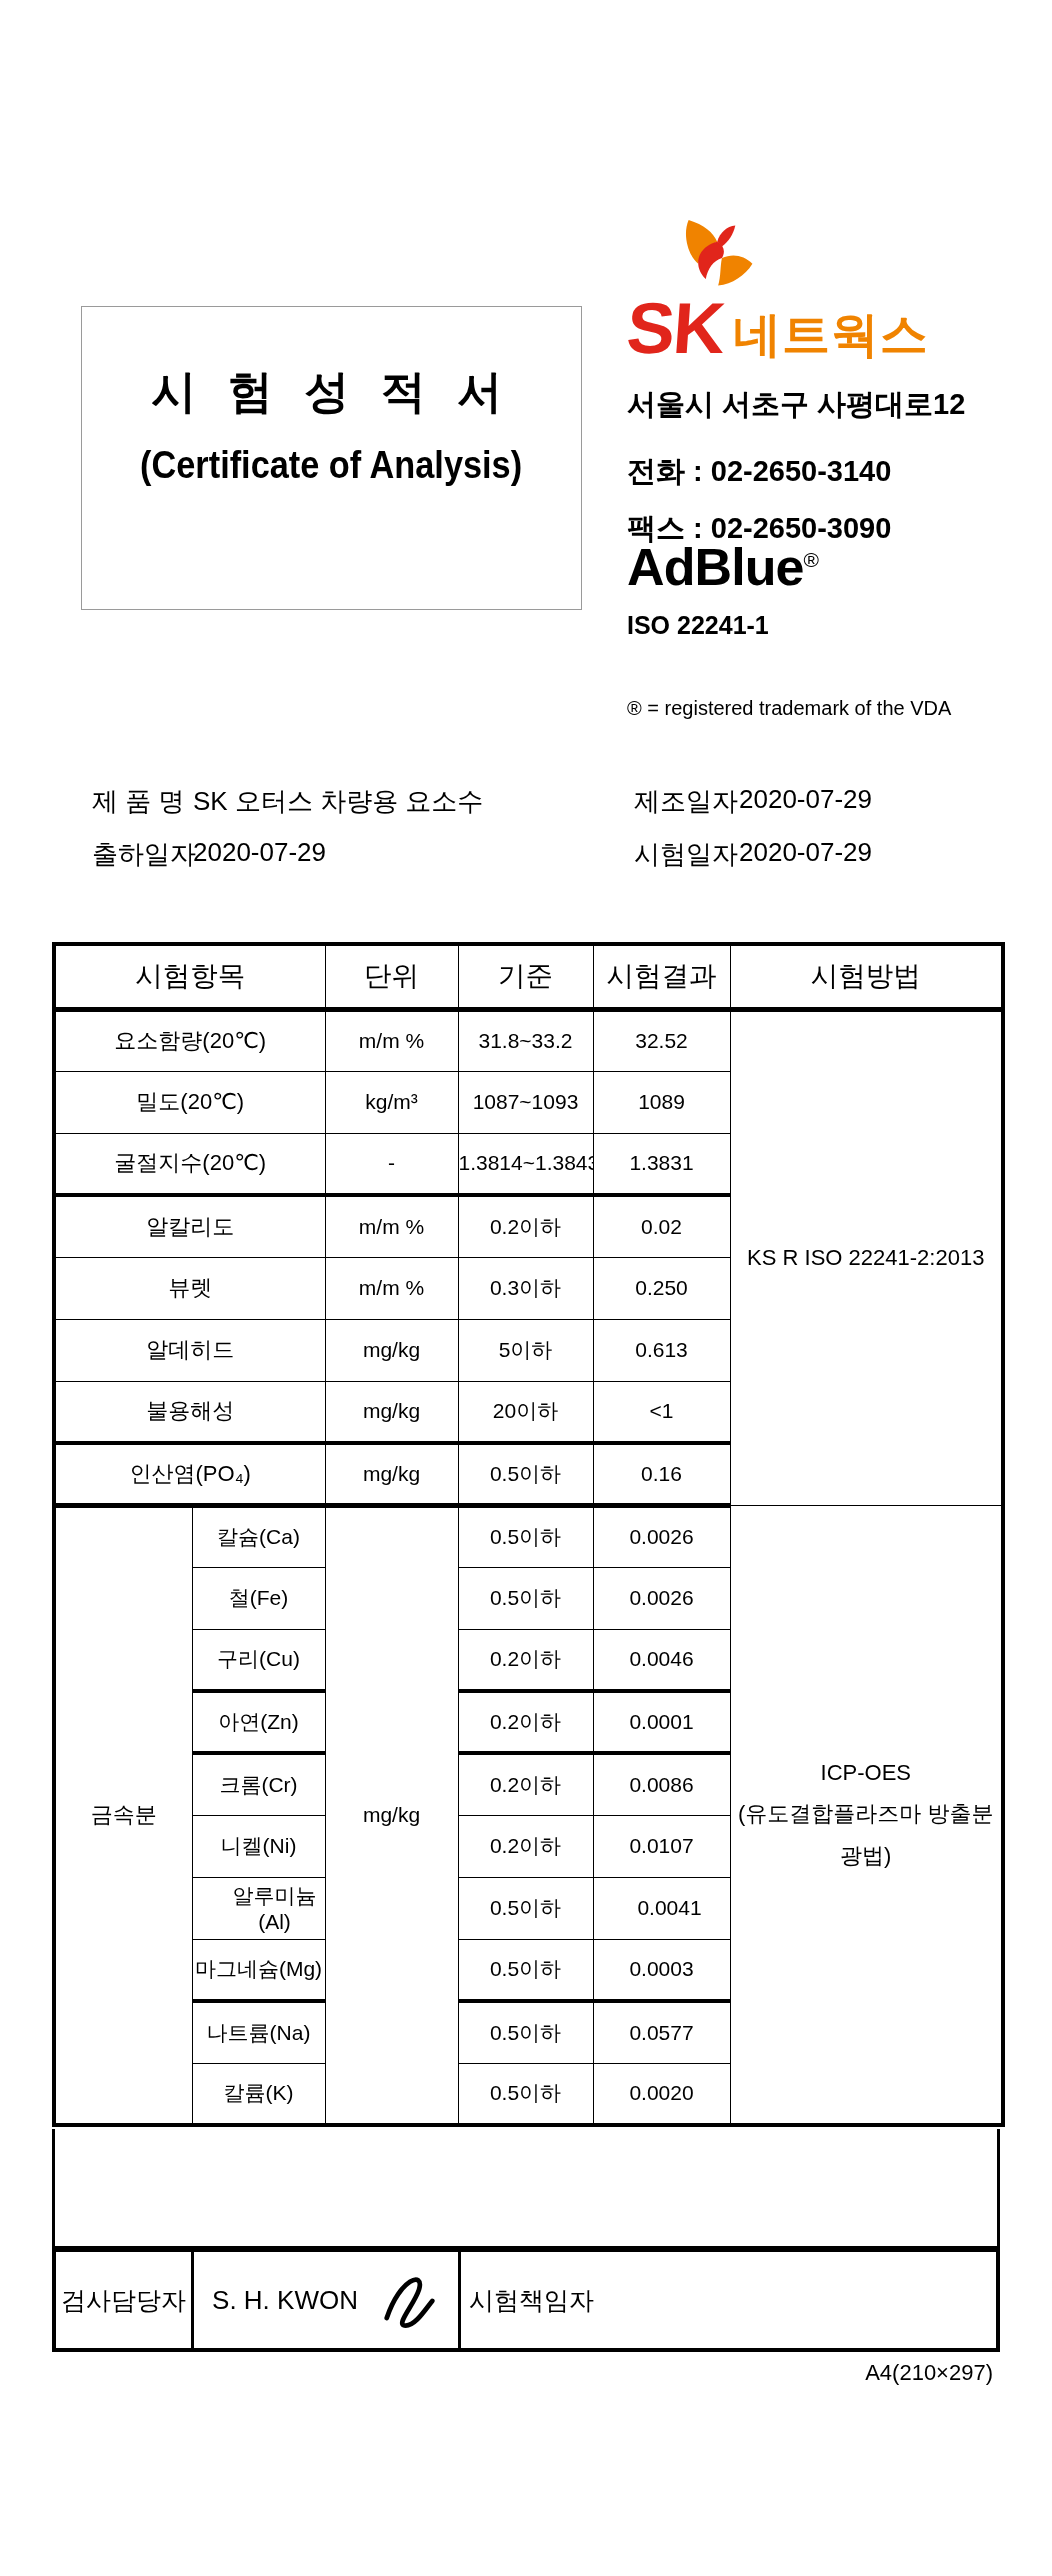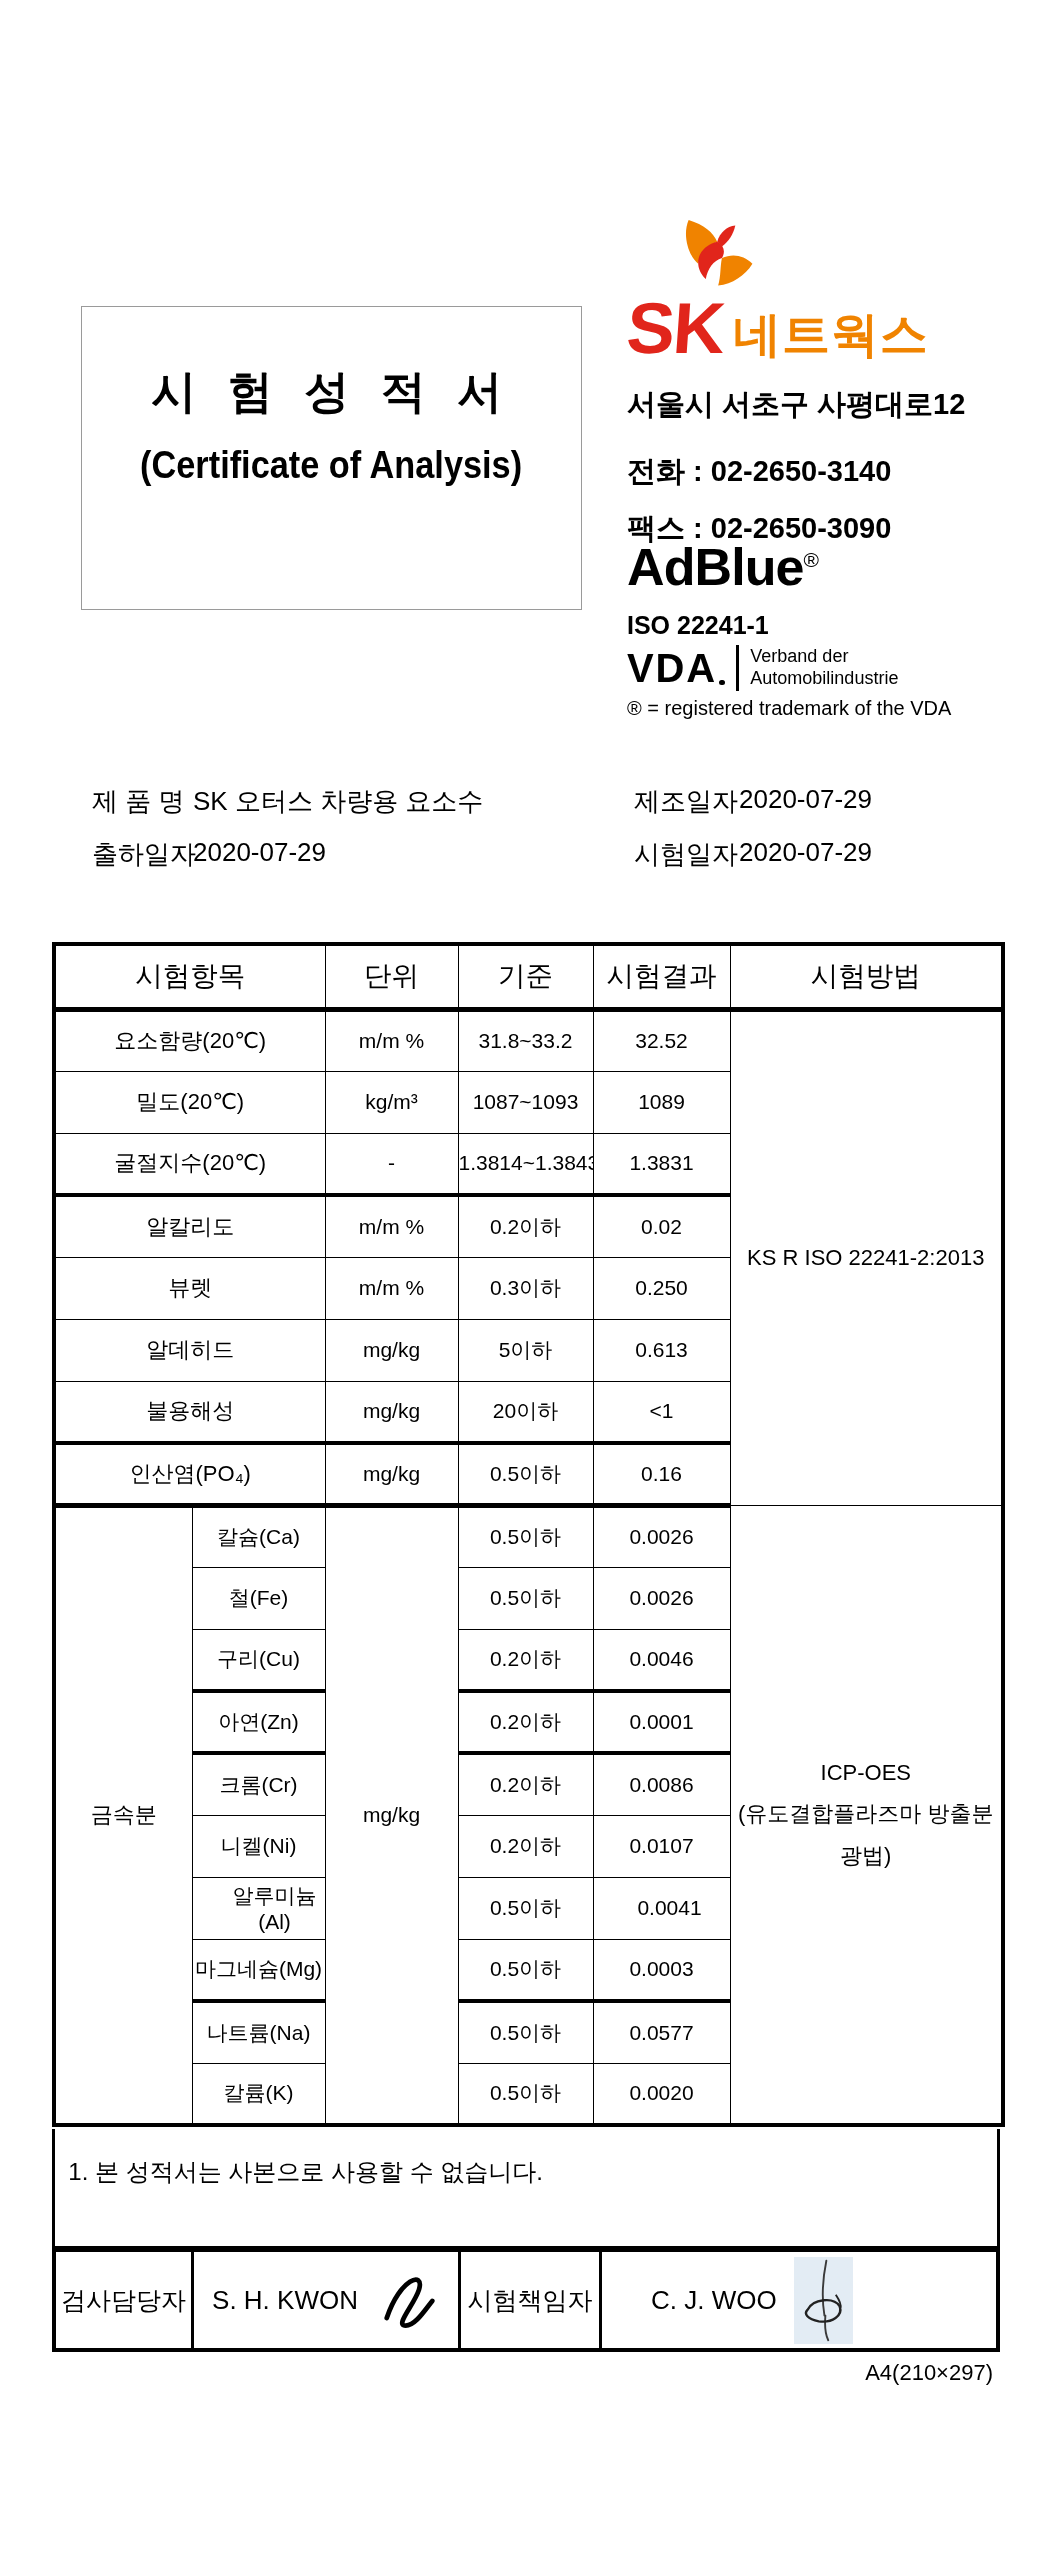--- a/index.html
+++ b/index.html
@@ -87,28 +87,20 @@
         <path d="M61,42 C72,37 84,39 93,48 C85,61 72,69 57,71 C60,61 59,50 61,42 Z" fill="#f08300"></path>
       </svg>
     </div>
     <div class="logo-sk">SK</div>
     <div class="logo-networks">네트웍스</div>
     <div class="addr">서울시 서초구 사평대로12</div>
     <div class="phone">전화 : 02-2650-3140</div>
     <div class="fax">팩스 : 02-2650-3090</div>
     <div class="adblue"><span>AdBlue</span><sup>®</sup></div>
     <div class="iso">ISO 22241-1</div>
-    <div class="vda-row">
-      <span class="vda-word">VDA</span>
-      <span class="vda-bar"></span>
-      <span class="vda-desc">
-        <div>Verband der</div>
-        <div>Automobilindustrie</div>
-      </span>
-    </div>
     <div class="reg-note">® = registered trademark of the VDA</div>
   </div>
 
   <div class="pinfo" style="left:92px;top:784px;">제 품 명</div>
   <div class="pinfo" style="left:193px;top:784px;">SK 오터스 차량용 요소수</div>
   <div class="pinfo" style="left:92px;top:837px;">출하일자</div>
   <div class="pinfo" style="left:193px;top:837px;">2020-07-29</div>
   <div class="pinfo" style="left:634px;top:784px;">제조일자</div>
   <div class="pinfo" style="left:739px;top:784px;">2020-07-29</div>
   <div class="pinfo" style="left:634px;top:837px;">시험일자</div>
@@ -235,42 +227,33 @@
         </tr>
         <tr>
           <td class="c-metal" style="border-bottom-width: 1.9px;">칼륨(K)</td>
           <td class="c-std" style="border-bottom-width: 1.9px;">0.5이하</td>
           <td class="c-res" style="border-bottom-width: 1.9px;">0.0020</td>
         </tr>
       </tbody>
   </table>
 
   <div class="notes-box">
-    <div class="note-line">1. 본 성적서는 사본으로 사용할 수 없습니다.</div>
   </div>
 
   <div class="sig-box">
     <div class="sig-cell w-label">
       <span class="sig-label">검사담당자</span>
     </div>
     <div class="sig-cell w-kwon">
       <span class="sig-name">S. H. KWON</span>
       <svg class="sig-scribble" width="61" height="74" viewBox="0 0 64 78" xmlns="http://www.w3.org/2000/svg">
         <path d="M8,58 C22,16 48,8 42,28 C37,44 16,66 28,66 C38,66 48,50 56,40" fill="none" stroke="#000" stroke-width="5" stroke-linecap="round"></path>
       </svg>
     </div>
     <div class="sig-cell w-mgr">
       <span class="sig-label">시험책임자</span>
     </div>
-    <div class="sig-cell w-woo">
-      <span class="sig-name">C. J. WOO</span>
-      <svg class="woo-bg" width="59" height="87" viewBox="0 0 62 92" xmlns="http://www.w3.org/2000/svg">
-        <path d="M34,4 C30,24 29,44 32,62 M33,62 C32,74 34,84 36,88" fill="none" stroke="#3a3a3a" stroke-width="2" stroke-linecap="round"></path>
-        <path d="M14,56 C20,44 42,42 48,52 C52,62 40,70 26,68 C14,66 10,60 14,56 Z" fill="none" stroke="#222" stroke-width="2.5"></path>
-        <path d="M44,40 C48,46 50,50 49,54" fill="none" stroke="#222" stroke-width="2"></path>
-      </svg>
-    </div>
   </div>
 
   <div class="a4-label">A4(210×297)</div>
 
 </div>
 
 
 </body></html>

